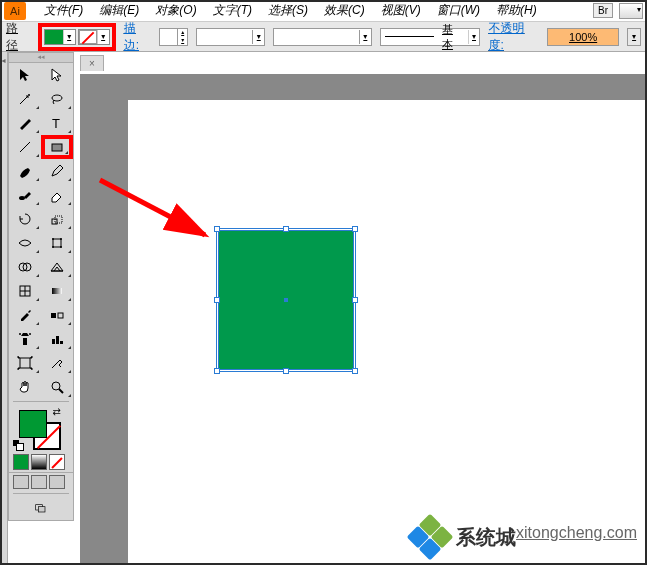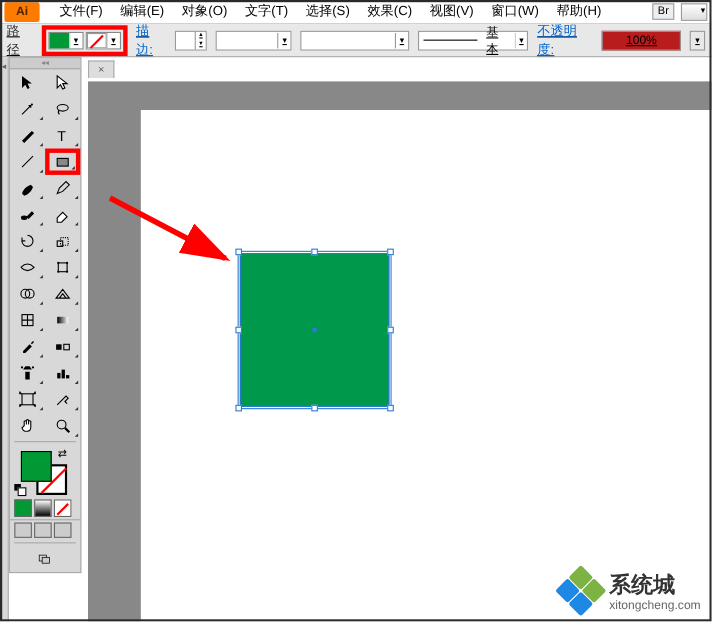--- a/index.html
+++ b/index.html
@@ -1,21 +1,21 @@
 <!DOCTYPE html>
 <html><head>
 <meta charset="utf-8">
 <style>
   * { box-sizing: border-box; margin: 0; padding: 0; font-family: "Microsoft YaHei", sans-serif; }
   body { background: #fff; width: 647px; height: 565px; position: relative; overflow: hidden; }
 
   
   .menubar { height: 22px; background: #fff; display: flex; align-items: center; padding: 0 4px; border-bottom: 1px solid #ccc; }
-  .app-icon { width: 32px; height: 18px; background: #ff7b00; color: #4a2600; font-weight: bold; font-size: 11px; display: flex; align-items: center; justify-content: center; border-radius: 2px; margin-right: 10px; }
-  .menu-item { font-size: 12px; color: #000; padding: 0 8px; cursor: default; }
+  .app-icon { width: 22px; height: 18px; background: #ff7b00; color: #4a2600; font-weight: normal; font-size: 11px; display: flex; align-items: center; justify-content: center; border-radius: 2px; margin-right: 10px; }
+  .menu-item { font-size: 12px; color: #000; padding: 0 8px; cursor: default; font-style: italic; }
   .menu-right { margin-left: auto; display: flex; gap: 6px; align-items: center; }
   .br-box { border: 1px solid #999; padding: 1px 4px; font-size: 10px; background: #eee; }
   .layout-btn { border: 1px solid #999; width: 24px; height: 16px; background: linear-gradient(#fff,#ddd); position: relative; }
   .layout-btn:after { content:"▾"; font-size:8px; position:absolute; right:1px; top:1px; }
 
   
   .optbar { height: 30px; background: #e8e8e8; border-bottom: 1px solid #aaa; display: flex; align-items: center; padding: 0 6px; gap: 8px; font-size: 12px; text-decoration: underline; }
   .label-small { color: #333; }
   .fill-stroke-group { display: flex; align-items: center; gap: 2px; border: 4px solid #ff0000; padding: 2px; }
   .swatch-btn { display: flex; align-items: center; border: 1px solid #888; background: #fff; }
@@ -24,21 +24,21 @@
   .stroke-swatch { width:18px; height:14px; background:#fff; position:relative; border:1px solid #999;}
   .stroke-swatch:after { content:""; position:absolute; left:0; top:50%; width:100%; height:2px; background:#ff0000; transform:rotate(-45deg);}
   .blue-link { color: #0066cc; text-decoration: underline; }
   .num-input { width: 30px; height:18px; border:1px solid #999; background:#fff; display:flex; }
   .spinbox { width:10px; display:flex; flex-direction:column; }
   .spinbox span { flex:1; font-size:6px; line-height:7px; text-align:center; border-left:1px solid #999; }
   .wide-select { height:18px; border:1px solid #999; background:#fff; display:flex; align-items:center;}
   .wide-select .dd-arrow{border-left:1px solid #999;}
   .basic-select { display:flex; align-items:center; height:18px; border:1px solid #999; background:#fff; }
   .basic-line { width:50px; height:1px; background:#000; margin:0 4px;}
-  .opacity-box { display:flex; align-items:center; height:18px; border:1px solid #999; background:#b91c1c; padding:0 21px; font-size:11px;}
+  .opacity-box { display:flex; align-items:center; height:18px; border:1px solid #999; background:#fdba74; padding:0 21px; font-size:11px;}
 
   
   .tabbar { position:absolute; top:52px; left:80px; height:22px; display:flex; align-items:center; }
   .tab { background:#ddd; border:1px solid #aaa; border-bottom:none; padding:2px 8px; font-size:11px; display:flex; align-items:center; gap:6px; }
   .tab-close { font-size:10px; color:#666; }
 
   
   .leftbar { position:absolute; top:52px; left:0; width:8px; height:513px; background:#d8d8d8; border-right:1px solid #aaa; display:flex; align-items:flex-start; justify-content:center; }
   .leftbar:before { content:"◂"; font-size:8px; color:#666; margin-top:4px;}
 
@@ -87,23 +87,23 @@
   .red-arrow { position:absolute; top:175px; left:95px; z-index:10;}
 
   
   .watermark { position:absolute; bottom:8px; right:10px; display:flex; align-items:center; gap:6px; }
   .wm-logo { width:40px; height:40px; position:relative;}
   .wm-sq{position:absolute;width:16px;height:16px;transform:rotate(45deg);border-radius:2px;}
   .wm-sq.g1{background:#7cb342;top:0;left:12px;}
   .wm-sq.g2{background:#7cb342;top:12px;left:24px;}
   .wm-sq.b1{background:#1e88e5;top:12px;left:0;}
   .wm-sq.b2{background:#1e88e5;top:24px;left:12px;}
-  .wm-text{display:flex;flex-direction:column;}
+  .wm-text{display:flex;flex-direction:row;text-align:right;}
   .wm-text .big{font-size:20px;font-weight:bold;color:#333;}
-  .wm-text .small{font-size:11px;color:#666;}
+  .wm-text .small{font-size:16px;color:#666;text-decoration:underline;}
 
   
   .outer-border{position:absolute;top:0;left:0;right:0;bottom:0;border:2px solid #2a2a2a;pointer-events:none;}
 </style>
 </head>
 <body>
 
 <div class="menubar">
   <div class="app-icon">Ai</div>
   <span class="menu-item">文件(F)</span>

